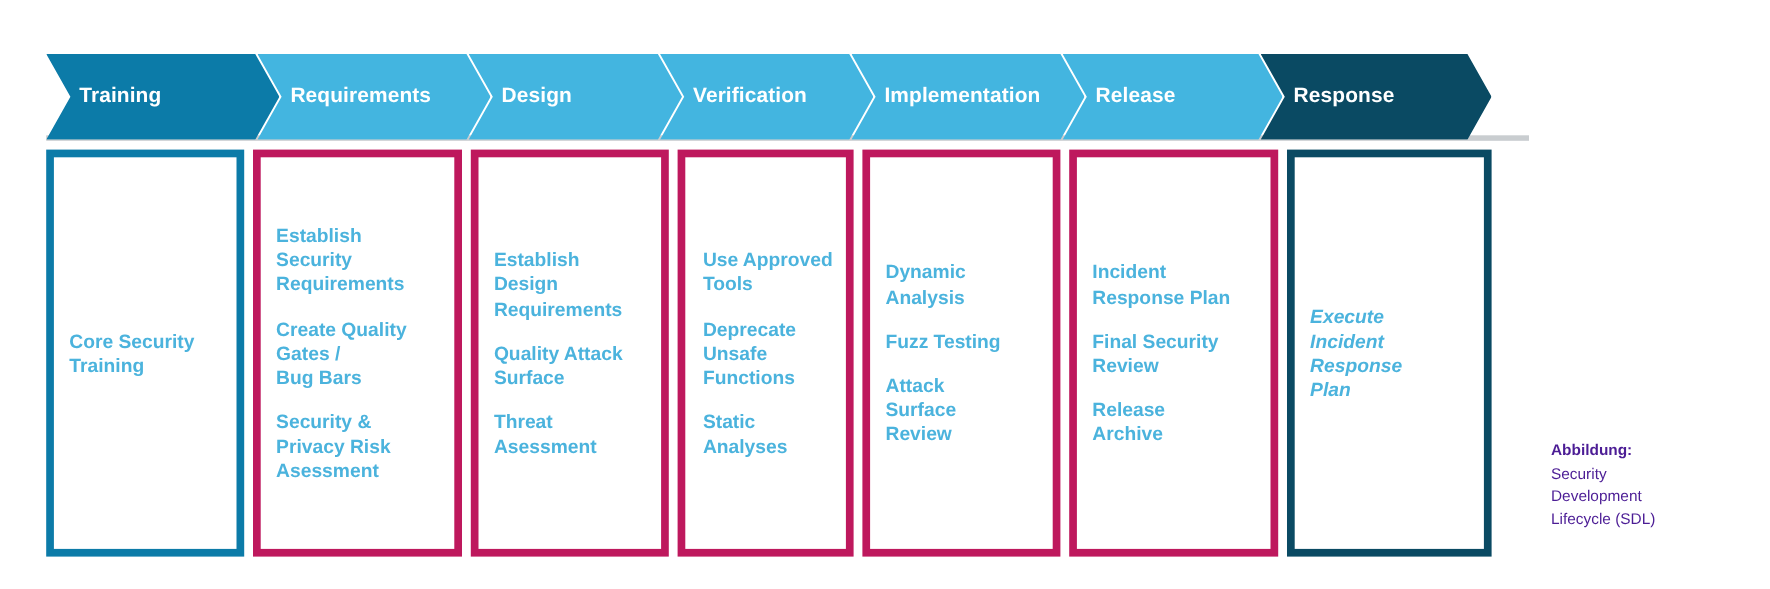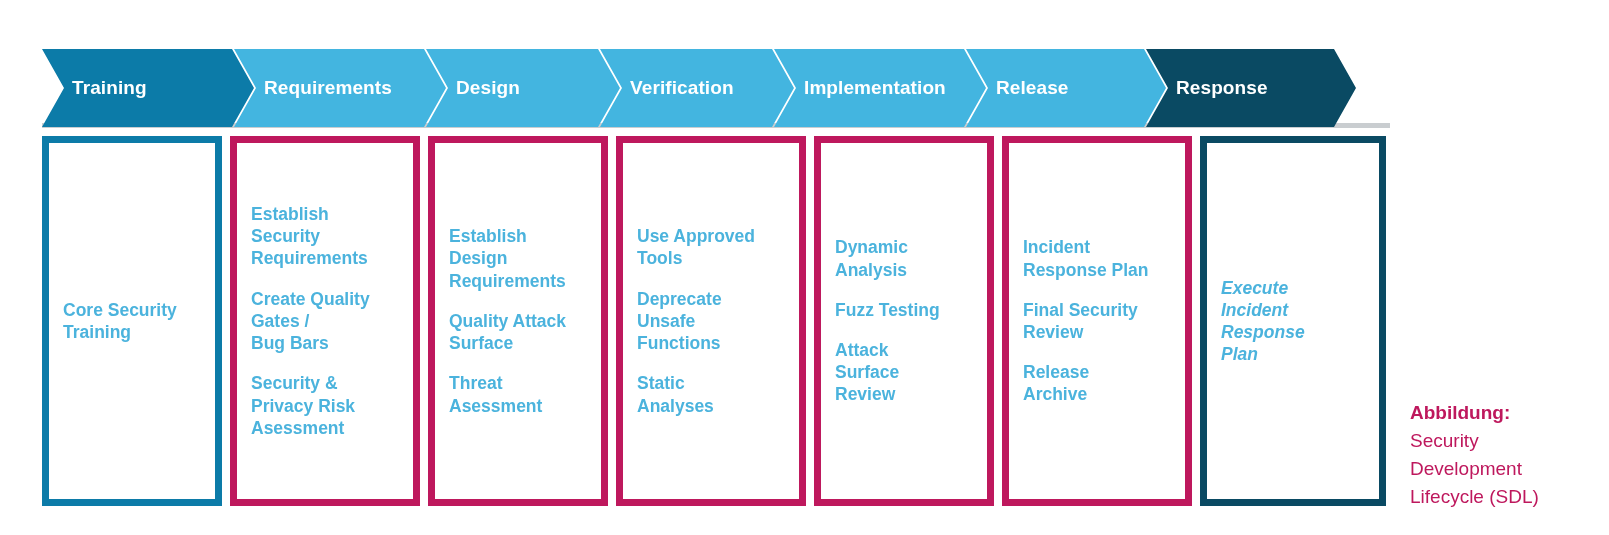--- a/index.html
+++ b/index.html
@@ -96,23 +96,23 @@
     font-size:17.5px;
     line-height:1.27;
     white-space:pre-line;
   }
 
   
   #figure-caption{
     position:absolute;
     left:1410px; top:383px;
     width:190px;
-    font-size:19px;
+    font-size:14px;
     line-height:1.48;
-    color:#be185d;
+    color:#4c1d95;
   }
   #figure-caption .caption-label{
     font-weight:bold;
     display:block;
   }
   #figure-caption .caption-text{
     display:block;
     white-space:pre-line;
   }
 </style>
@@ -171,21 +171,21 @@
         <div class="phase-items">
           <div class="phase-item">Establish
 Design
 Requirements</div>
           <div class="phase-item">Quality Attack
 Surface</div>
           <div class="phase-item">Threat
 Asessment</div>
         </div>
       </div>
-      <div class="phase-box " style="width: 190px;">
+      <div class="phase-box " style="width: 160px; align-items: center;">
         <div class="phase-items">
           <div class="phase-item">Use Approved
 Tools</div>
           <div class="phase-item">Deprecate
 Unsafe
 Functions</div>
           <div class="phase-item">Static
 Analyses</div>
         </div>
       </div>

